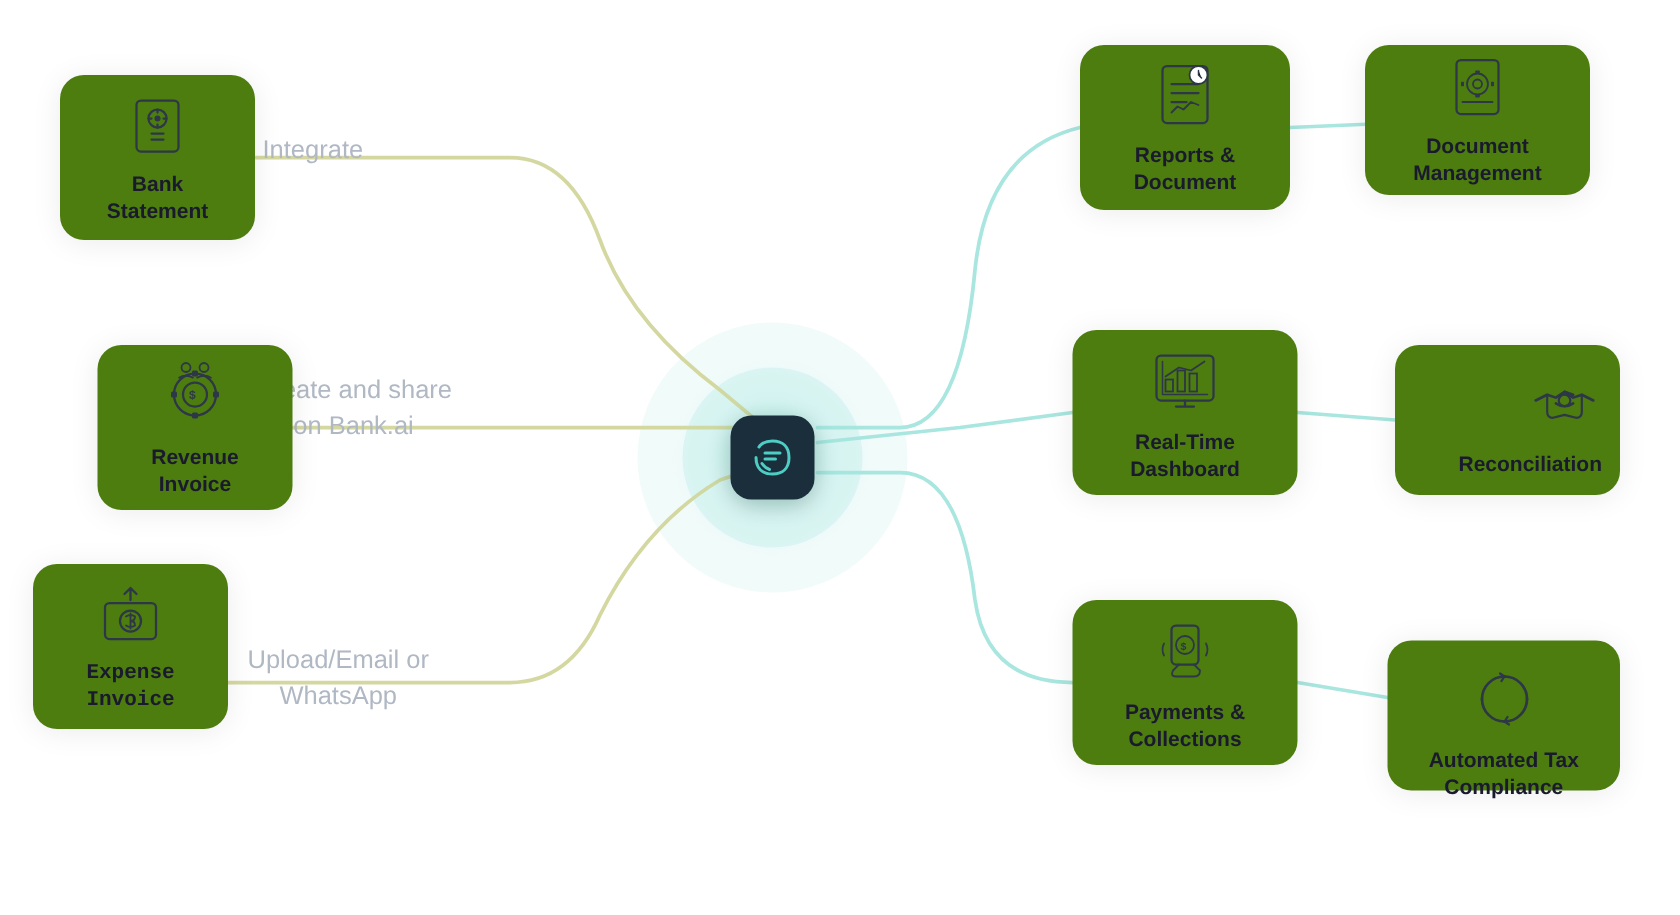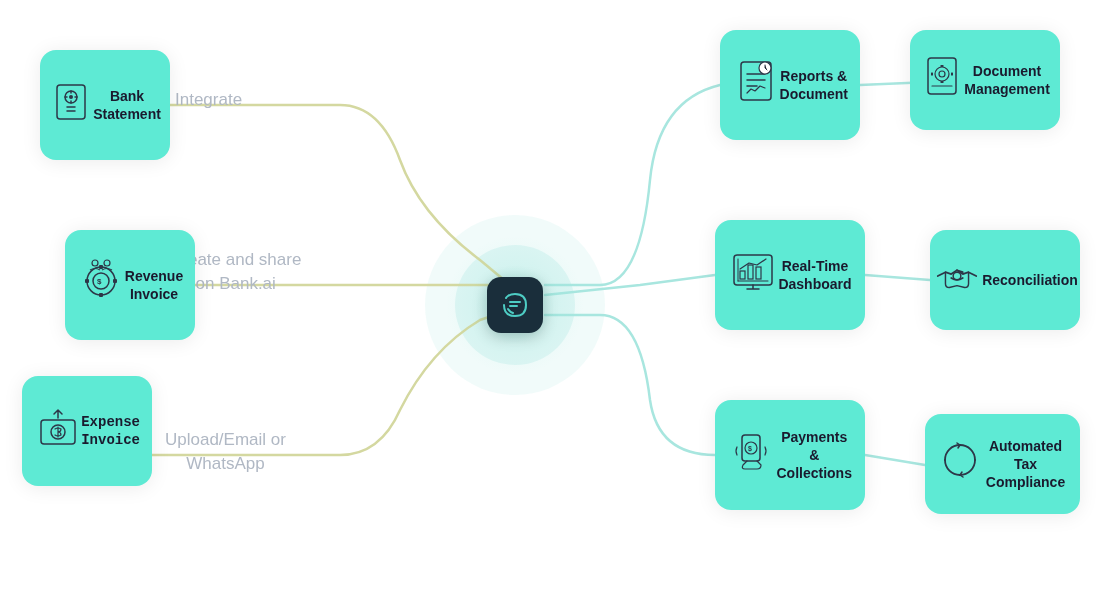--- a/index.html
+++ b/index.html
@@ -63,25 +63,25 @@
     }
 
     .center-icon svg {
       width: 30px;
       height: 30px;
       fill: #4ecdc4;
     }
 
     .feature-card {
       position: absolute;
-      background: #5eead4;
+      background: #4d7c0f;
       border-radius: 16px;
       box-shadow: 0 2px 20px rgba(0,0,0,0.08);
       display: flex;
-      flex-direction: row;
+      flex-direction: column;
       align-items: center;
       justify-content: center;
       text-align: center;
       padding: 16px 12px;
       z-index: 3;
     }
 
     .feature-card .card-icon {
       width: 50px;
       height: 50px;
@@ -149,27 +149,29 @@
       height: 100px;
       top: 30px;
       left: 910px;
     }
 
     .card-reconciliation {
       width: 150px;
       height: 100px;
       top: 230px;
       left: 930px;
+      align-items: flex-end;
     }
 
     .card-tax {
       width: 155px;
       height: 100px;
-      top: 414px;
+      top: 427px;
       left: 925px;
+      justify-content: space-between;
     }
 
     
     .connector-label {
       position: absolute;
       font-size: 17px;
       color: #b0b8c4;
       font-weight: 400;
       text-align: center;
       z-index: 2;

